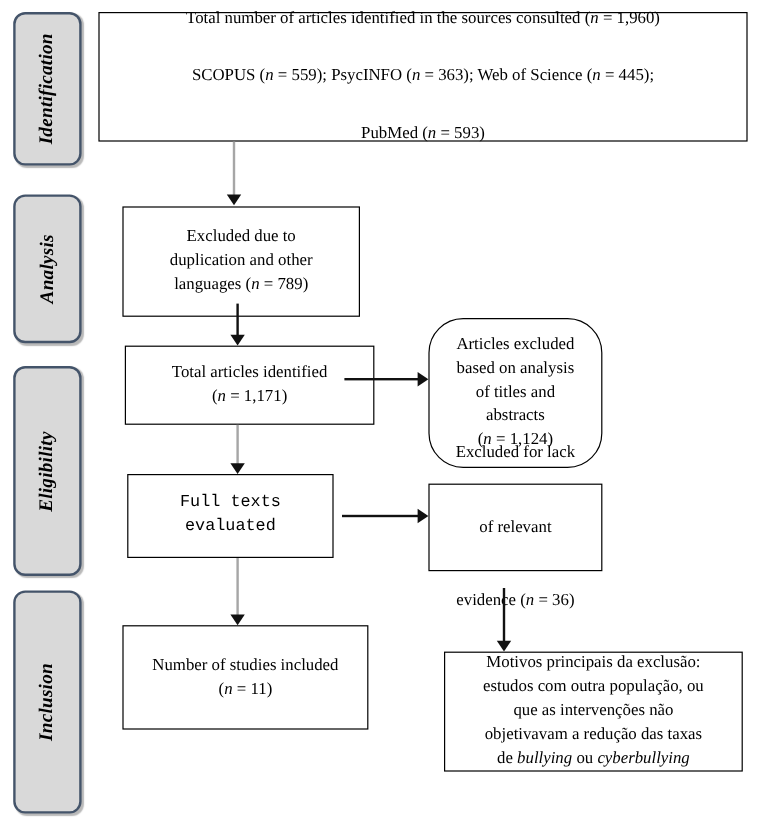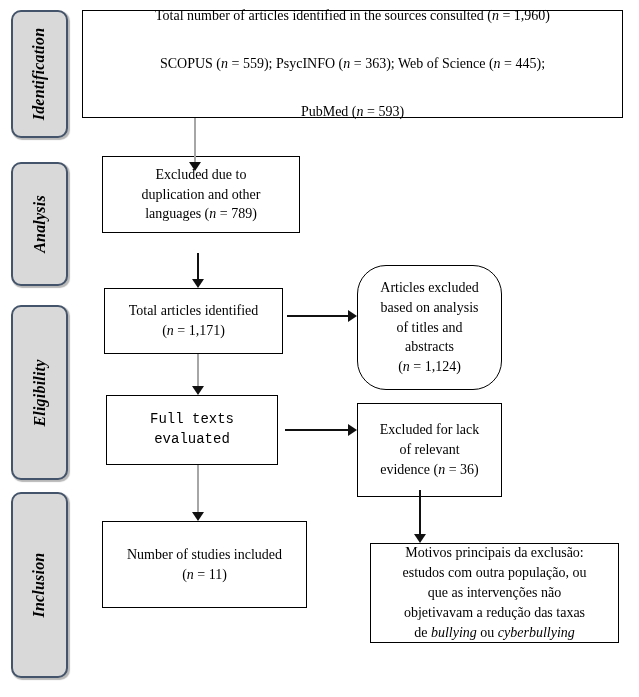--- a/index.html
+++ b/index.html
@@ -64,27 +64,27 @@
   <div class="stage" style="top:492px;height:186px;">
     <span class="label">Inclusion</span>
   </div>
 
   <div class="fbox" style="left:82px;top:10px;width:541px;height:108px;gap:28px;">
       <div><span>Total number of articles identified in the sources consulted (</span><i>n</i><span> = 1,960)</span></div>
       <div><span>SCOPUS (</span><i>n</i><span> = 559); PsycINFO (</span><i>n</i><span> = 363); Web of Science (</span><i>n</i><span> = 445);</span></div>
       <div><span>PubMed (</span><i>n</i><span> = 593)</span></div>
     </div>
 
-  <div class="fbox" style="left:102px;top:156px;width:198px;height:77px;">
+  <div class="fbox" style="left:102px;top:172px;width:198px;height:92px;">
       <div><span>Excluded due to</span></div>
       <div><span>duplication and other</span></div>
       <div><span>languages (</span><i>n</i><span> = 789)</span></div>
     </div>
 
-  <div class="fbox" style="left:104px;top:288px;width:179px;height:66px;">
+  <div class="fbox" style="left:104px;top:288px;width:208px;height:66px;">
       <div><span>Total articles identified</span></div>
       <div><span>(</span><i>n</i><span> = 1,171)</span></div>
     </div>
 
   <div class="fbox" style="left:106px;top:395px;width:172px;height:70px;font-family:Liberation Mono, monospace;">
       <div><span>Full texts evaluated</span></div>
     </div>
 
   <div class="fbox" style="left:102px;top:521px;width:205px;height:87px;text-align:center;">
       <div><span>Number of studies included</span></div>
@@ -92,21 +92,21 @@
     </div>
 
   <div class="fbox" style="left:357px;top:265px;width:145px;height:125px;border-radius:29px;">
       <div><span>Articles excluded</span></div>
       <div><span>based on analysis</span></div>
       <div><span>of titles and</span></div>
       <div><span>abstracts</span></div>
       <div><span>(</span><i>n</i><span> = 1,124)</span></div>
     </div>
 
-  <div class="fbox" style="left:357px;top:403px;width:145px;height:94px;">
+  <div class="fbox" style="left:357px;top:403px;width:145px;height:73px;gap:42px;">
       <div><span>Excluded for lack</span></div>
       <div><span>of relevant</span></div>
       <div><span>evidence (</span><i>n</i><span> = 36)</span></div>
     </div>
 
   <div class="fbox" style="left:354px;top:543px;width:249px;height:100px;margin-left:16px;">
       <div><span>Motivos principais da exclusão:</span></div>
       <div><span>estudos com outra população, ou</span></div>
       <div><span>que as intervenções não</span></div>
       <div><span>objetivavam a redução das taxas</span></div>

